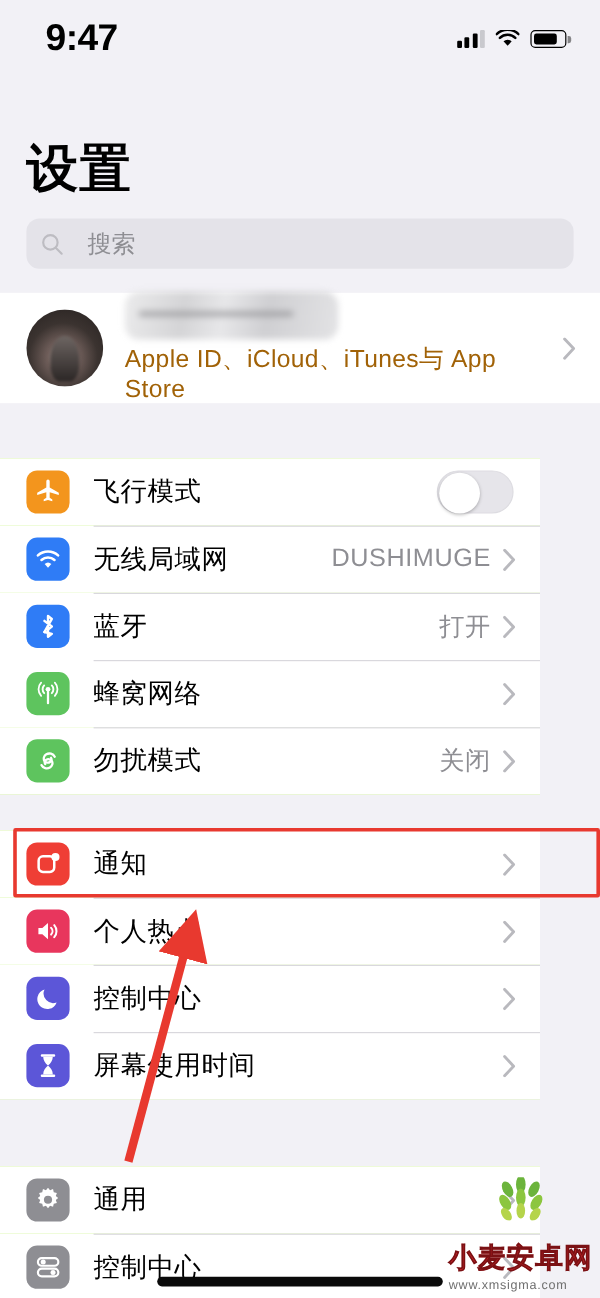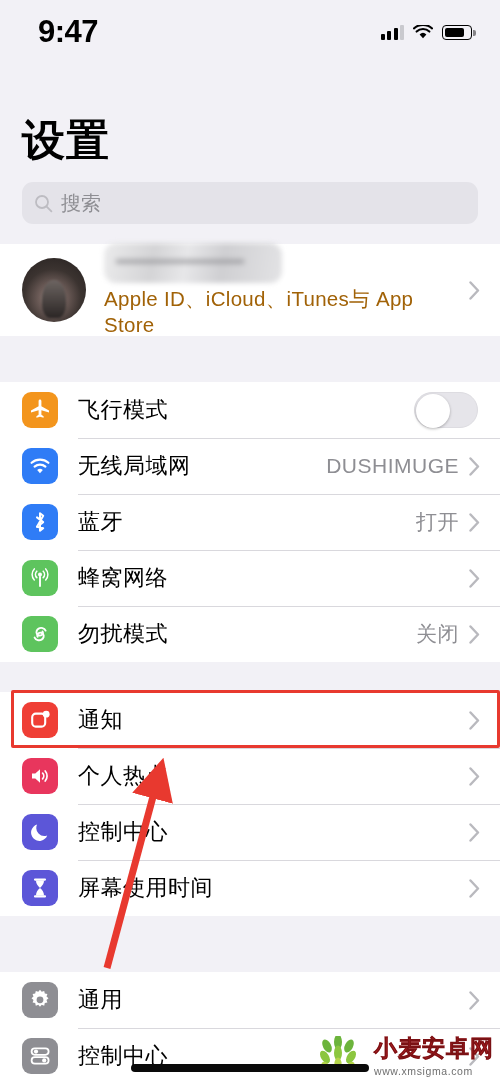--- a/index.html
+++ b/index.html
@@ -35,27 +35,27 @@
 
   
   .page-title {
     position:absolute; left:22px; top:112px;
     font-size:43px; font-weight:bold; color:#000000; letter-spacing:1px;
   }
 
   
   .searchbar {
     position:absolute; left:22px; top:182px; width:456px; height:42px;
-    background:#e4e3e9; border-radius:11px; display:flex; align-items:center; padding:0 12px;
+    background:#e4e3e9; border-radius:11px; display:flex; align-items:center; padding:0 12px;gap:12px;
   }
   .search-ico { width:19px; height:19px; margin-right:8px; flex:none; opacity:.45; }
   .search-ph { font-size:20px; color:#8e8e93; }
 
   
-  .group { position:absolute; left:0; width:500px; background:#bef264; }
+  .group { position:absolute; left:0; width:450px; background:#bef264; }
   .row { position:relative; display:flex; align-items:center; height:56px; padding-left:22px; background:#fff; }
   .row + .row::before {
     content:""; position:absolute; left:78px; right:0; top:0; height:1px; background:#d9d8dd;
   }
   .ico {
     width:36px; height:36px; border-radius:9px; flex:none; margin-right:20px;
     display:flex; align-items:center; justify-content:center; color:#fff;
   }
   .label { font-size:22px; color:#000; flex:1; letter-spacing:0.5px; }
   .value { font-size:21px; color:#8e8e93; margin-right:10px; letter-spacing:0.5px; }
@@ -99,21 +99,21 @@
   .acct-sub { font-size:20.5px; color:#a16207; letter-spacing:0.3px; }
 
   
   .redbox {
     position:absolute; left:11px; top:690px; width:489px; height:58px;
     border:3px solid #e8392f; border-radius:2px; pointer-events:none; z-index:40;
   }
   .arrow { position:absolute; left:0; top:0; width:500px; height:1082px; pointer-events:none; z-index:41; }
 
   
-  .watermark { position:absolute; right:6px; bottom:6px; display:flex; align-items:flex-end; gap:15px; z-index:30; }
+  .watermark { position:absolute; right:6px; bottom:6px; display:flex; align-items:center; gap:15px; z-index:30;flex-direction:column; }
   .wm-text { display:flex; flex-direction:column; line-height:1; }
   .wm-cn { font-size:23px; font-weight:bold; color:#d8262b; letter-spacing:1px;
            -webkit-text-stroke:0.6px #7a1114; }
   .wm-url { font-size:10.5px; color:#6f6f6f; letter-spacing:0.6px; margin-top:6px; }
 
   
   .home-indicator {
     position:absolute; left:50%; transform:translateX(-50%); bottom:10px;
     width:238px; height:8px; background:#0a0a0a; border-radius:5px; z-index:35;
   }

